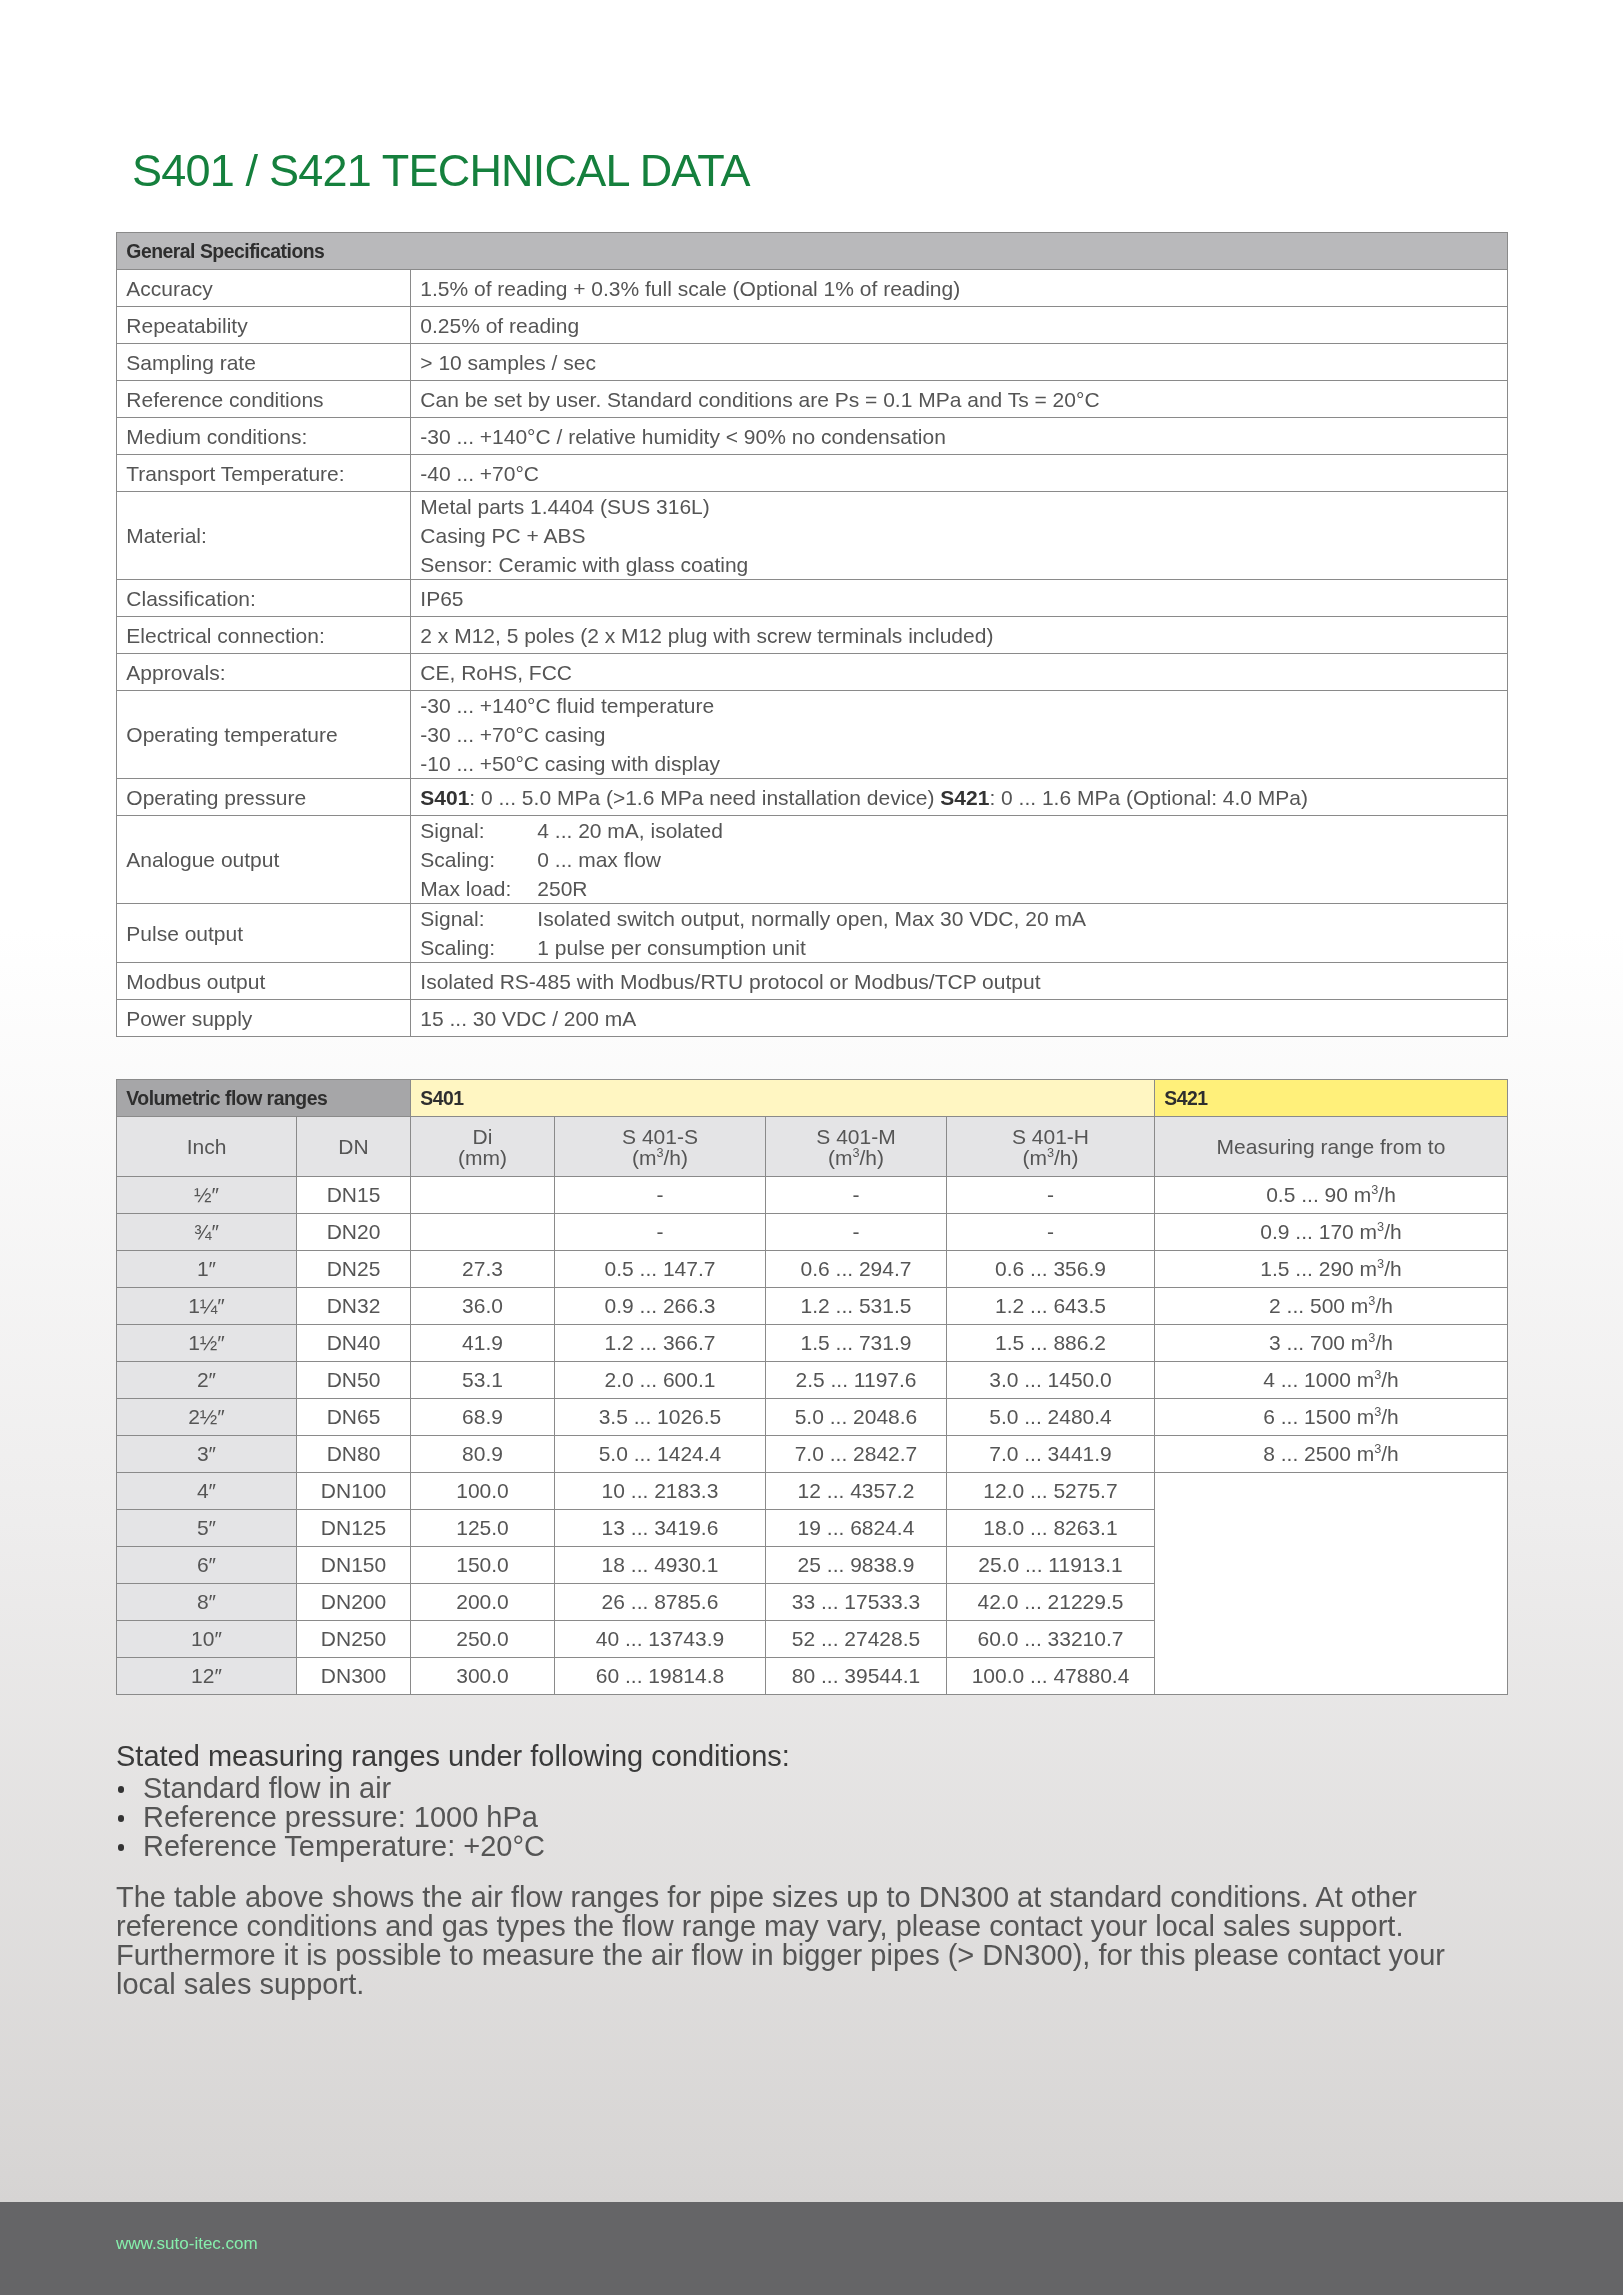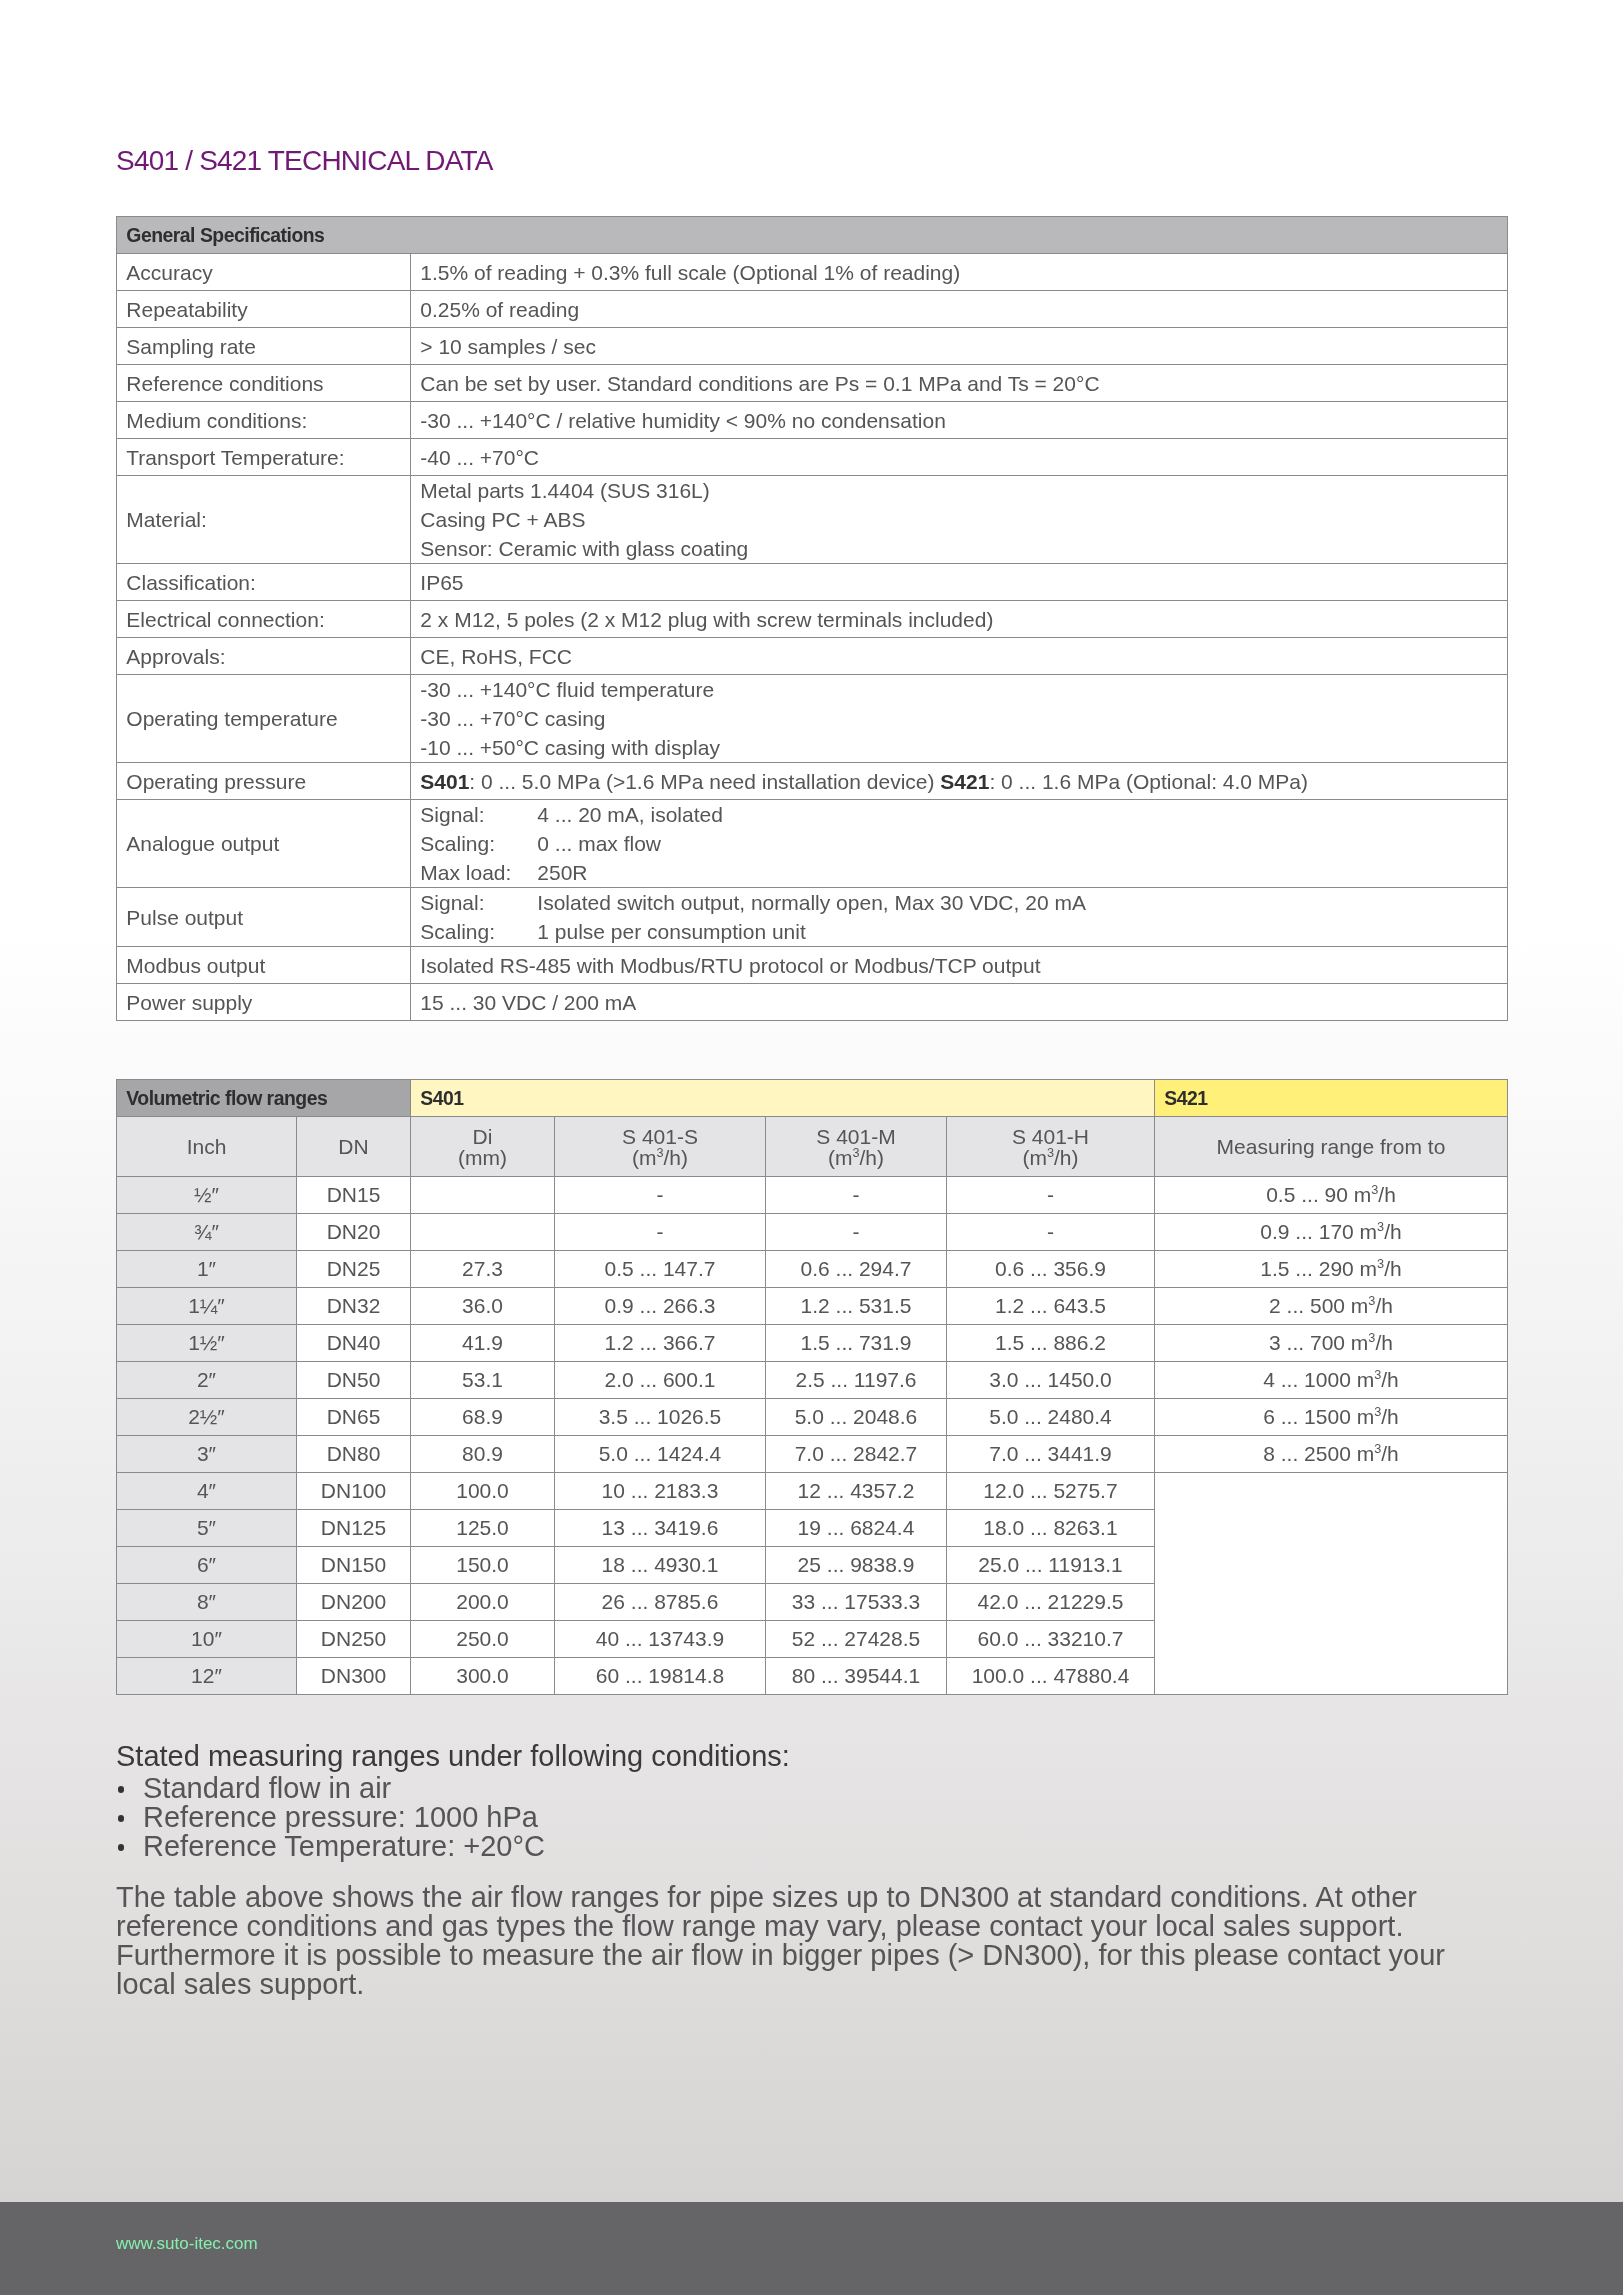--- a/index.html
+++ b/index.html
@@ -2,26 +2,26 @@
 <html style="font-size:13.5px"><head>
 <meta charset="utf-8">
 <style>
   html, body { margin:0; padding:0; }
   body {
     width:1623px; height:2295px; position:relative; overflow:hidden;
     font-family:"Liberation Sans", sans-serif; color:#555;
     background: linear-gradient(to bottom, #ffffff 0px, #ffffff 930px, #eeeded 1522px, #d6d4d3 2202px);
   }
   .page-title {
-    position:absolute; left:116px; top:145px; margin:0;
-    font-size:28px; font-weight:normal; color:#701a75; letter-spacing:-0.8px;
+    position:absolute; left:132px; top:145px; margin:0;
+    font-size:45px; font-weight:normal; color:#15803d; letter-spacing:-0.8px;
   }
   table { border-collapse:collapse; position:absolute; left:116px; width:1392px; table-layout:fixed; background:#fff; }
   td, th { border:1.3px solid #8a8a8a; padding:0 9.3px; font-size:21px; color:#555; font-weight:normal; }
-  #spec-table { top:216px; }
+  #spec-table { top:232px; }
   #spec-table td { height:36px; line-height:29px; vertical-align:middle; }
   #spec-table td.label { width:275px; }
   .section-header td {
     background:#b9b9bb; color:#2e2e2e; font-weight:bold; font-size:19.4px; letter-spacing:-0.5px;
   }
   .multi-line div { line-height:29px; }
   .kv { display:flex; }
   .kv .k { width:117px; flex:none; }
   b.model { color:#333; }
 

